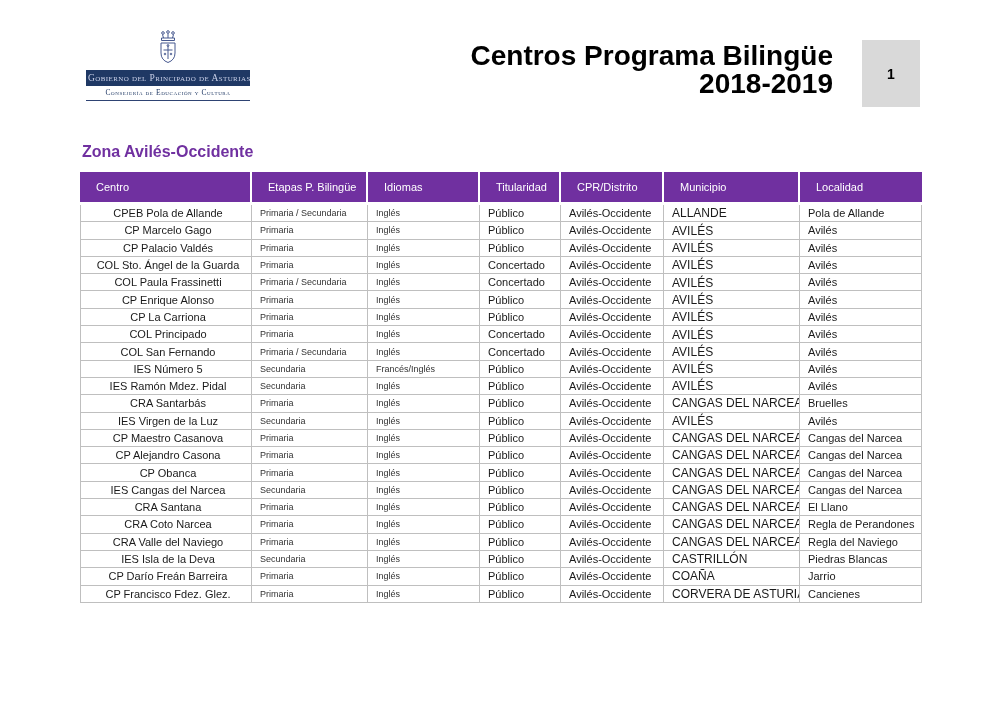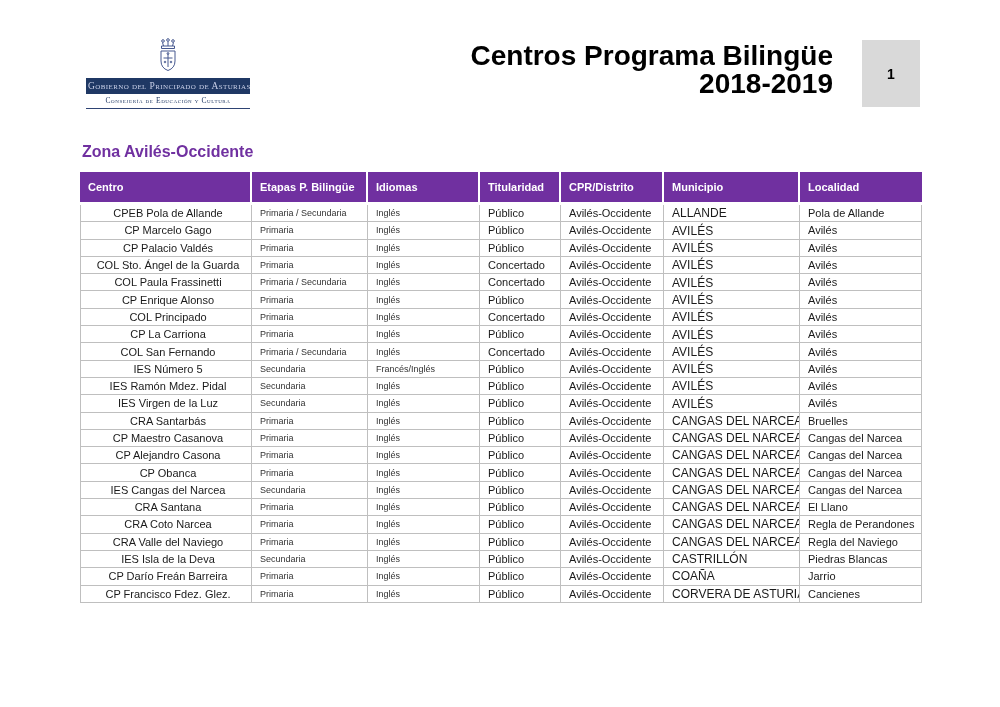--- a/index.html
+++ b/index.html
@@ -7,21 +7,21 @@
   body {
     position:relative;
     background:#ffffff;
     font-family:"Liberation Sans", sans-serif;
     color:#1a1a1a;
     overflow:hidden;
   }
 
   
   .logo {
-    position:absolute; left:86px; top:38px; width:164px;
+    position:absolute; left:86px; top:30px; width:164px;
     text-align:center;
   }
   .logo-emblem { display:block; margin:0 auto 2px auto; }
   .logo-bar {
     background:#1F3864;
     color:#C9D0E8;
     font-family:"Liberation Serif", serif;
     font-variant:small-caps;
     font-size:9.5px;
     letter-spacing:0.4px;
@@ -65,26 +65,26 @@
     font-weight:bold;
     font-size:16px;
   }
 
   
   .table-wrap { position:absolute; left:80px; top:172px; width:842px; }
   table { border-collapse:separate; border-spacing:0; table-layout:fixed; width:842px; }
   thead th {
     background:#7030A0;
     color:#ffffff;
-    font-weight:bold;
+    font-weight:normal;
     font-size:11px;
     text-align:left;
     height:33px;
     vertical-align:middle;
-    padding:0 4px 0 8px;
+    padding:0 4px 0 16px;
     border-right:2px solid #ffffff;
     border-bottom:3px solid #ffffff;
     white-space:nowrap; overflow:hidden;
   }
   thead th:last-child { border-right:none; }
   tbody td {
     height:17.3px;
     vertical-align:middle;
     padding:0 4px 0 8px;
     font-size:11px;
@@ -207,33 +207,33 @@
         <tr>
           <td class="c0">CP Enrique Alonso</td>
           <td class="c1">Primaria</td>
           <td class="c2">Inglés</td>
           <td class="c3">Público</td>
           <td class="c4">Avilés-Occidente</td>
           <td class="c5 top">AVILÉS</td>
           <td class="c6">Avilés</td>
         </tr>
         <tr>
+          <td class="c0">CP La Carriona</td>
+          <td class="c1">Primaria</td>
+          <td class="c2">Inglés</td>
+          <td class="c3">Público</td>
+          <td class="c4">Avilés-Occidente</td>
+          <td class="c5 top">AVILÉS</td>
+          <td class="c6">Avilés</td>
+        </tr>
+        <tr>
           <td class="c0">COL Principado</td>
           <td class="c1">Primaria</td>
           <td class="c2">Inglés</td>
           <td class="c3">Concertado</td>
-          <td class="c4">Avilés-Occidente</td>
-          <td class="c5 top">AVILÉS</td>
-          <td class="c6">Avilés</td>
-        </tr>
-        <tr>
-          <td class="c0">CP La Carriona</td>
-          <td class="c1">Primaria</td>
-          <td class="c2">Inglés</td>
-          <td class="c3">Público</td>
           <td class="c4">Avilés-Occidente</td>
           <td class="c5 top">AVILÉS</td>
           <td class="c6">Avilés</td>
         </tr>
         <tr>
           <td class="c0">COL San Fernando</td>
           <td class="c1">Primaria / Secundaria</td>
           <td class="c2">Inglés</td>
           <td class="c3">Concertado</td>
           <td class="c4">Avilés-Occidente</td>
@@ -252,36 +252,36 @@
         <tr>
           <td class="c0">IES Ramón Mdez. Pidal</td>
           <td class="c1">Secundaria</td>
           <td class="c2">Inglés</td>
           <td class="c3">Público</td>
           <td class="c4">Avilés-Occidente</td>
           <td class="c5 top">AVILÉS</td>
           <td class="c6">Avilés</td>
         </tr>
         <tr>
+          <td class="c0">CRA Santarbás</td>
+          <td class="c1">Primaria</td>
+          <td class="c2">Inglés</td>
+          <td class="c3">Público</td>
+          <td class="c4">Avilés-Occidente</td>
+          <td class="c5">CANGAS DEL NARCEA</td>
+          <td class="c6">Bruelles</td>
+        </tr>
+        <tr>
           <td class="c0">IES Virgen de la Luz</td>
           <td class="c1">Secundaria</td>
           <td class="c2">Inglés</td>
           <td class="c3">Público</td>
           <td class="c4">Avilés-Occidente</td>
           <td class="c5 top">AVILÉS</td>
           <td class="c6">Avilés</td>
-        </tr>
-        <tr>
-          <td class="c0">CRA Santarbás</td>
-          <td class="c1">Primaria</td>
-          <td class="c2">Inglés</td>
-          <td class="c3">Público</td>
-          <td class="c4">Avilés-Occidente</td>
-          <td class="c5">CANGAS DEL NARCEA</td>
-          <td class="c6">Bruelles</td>
         </tr>
         <tr>
           <td class="c0">CP Maestro Casanova</td>
           <td class="c1">Primaria</td>
           <td class="c2">Inglés</td>
           <td class="c3">Público</td>
           <td class="c4">Avilés-Occidente</td>
           <td class="c5">CANGAS DEL NARCEA</td>
           <td class="c6">Cangas del Narcea</td>
         </tr>

